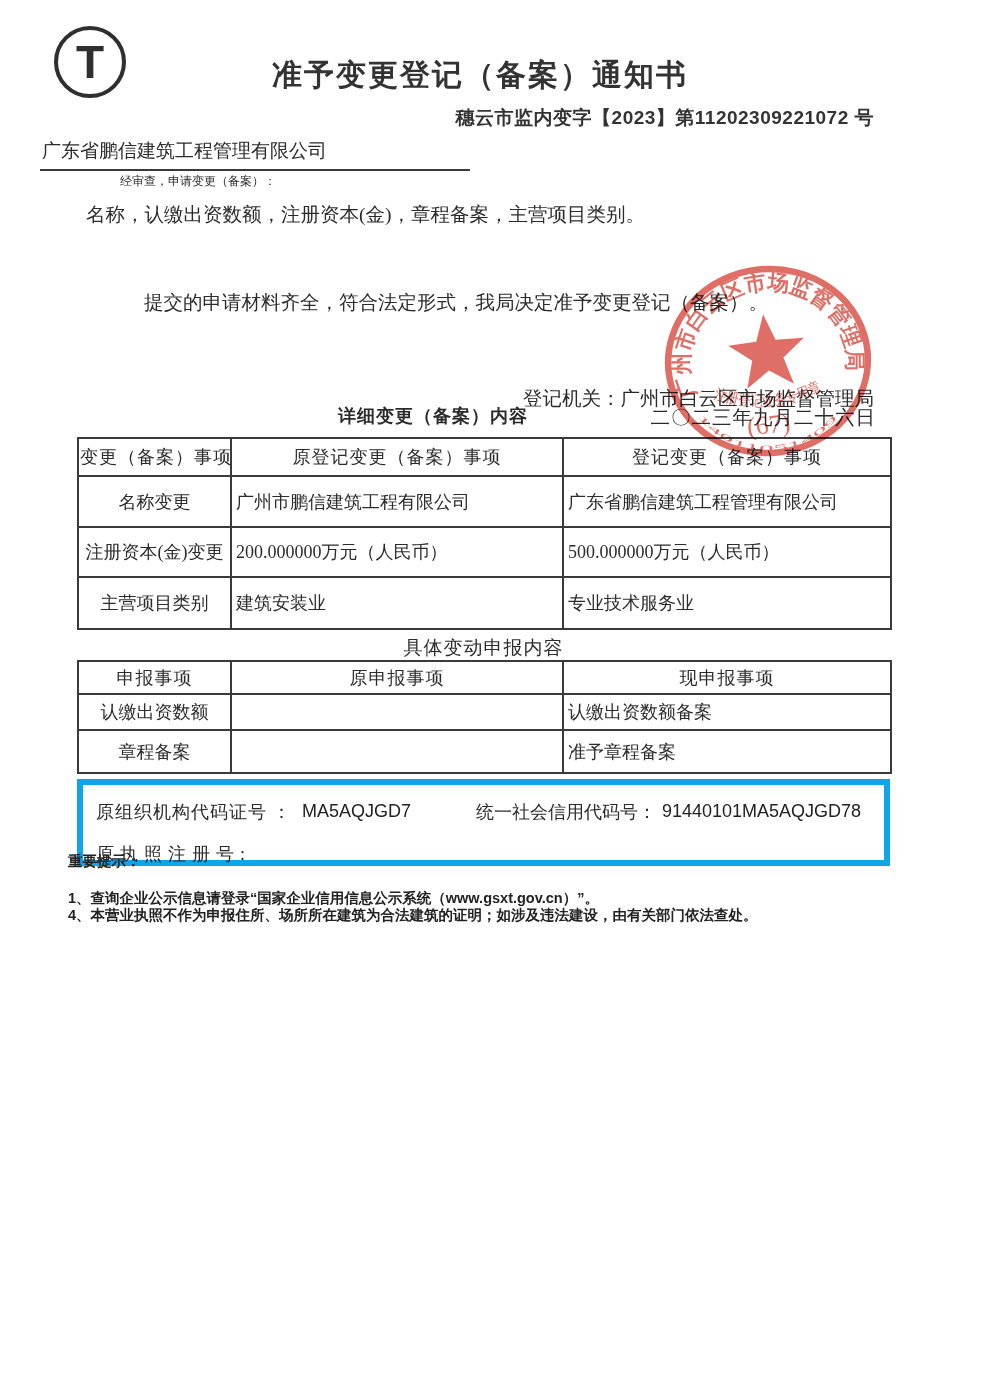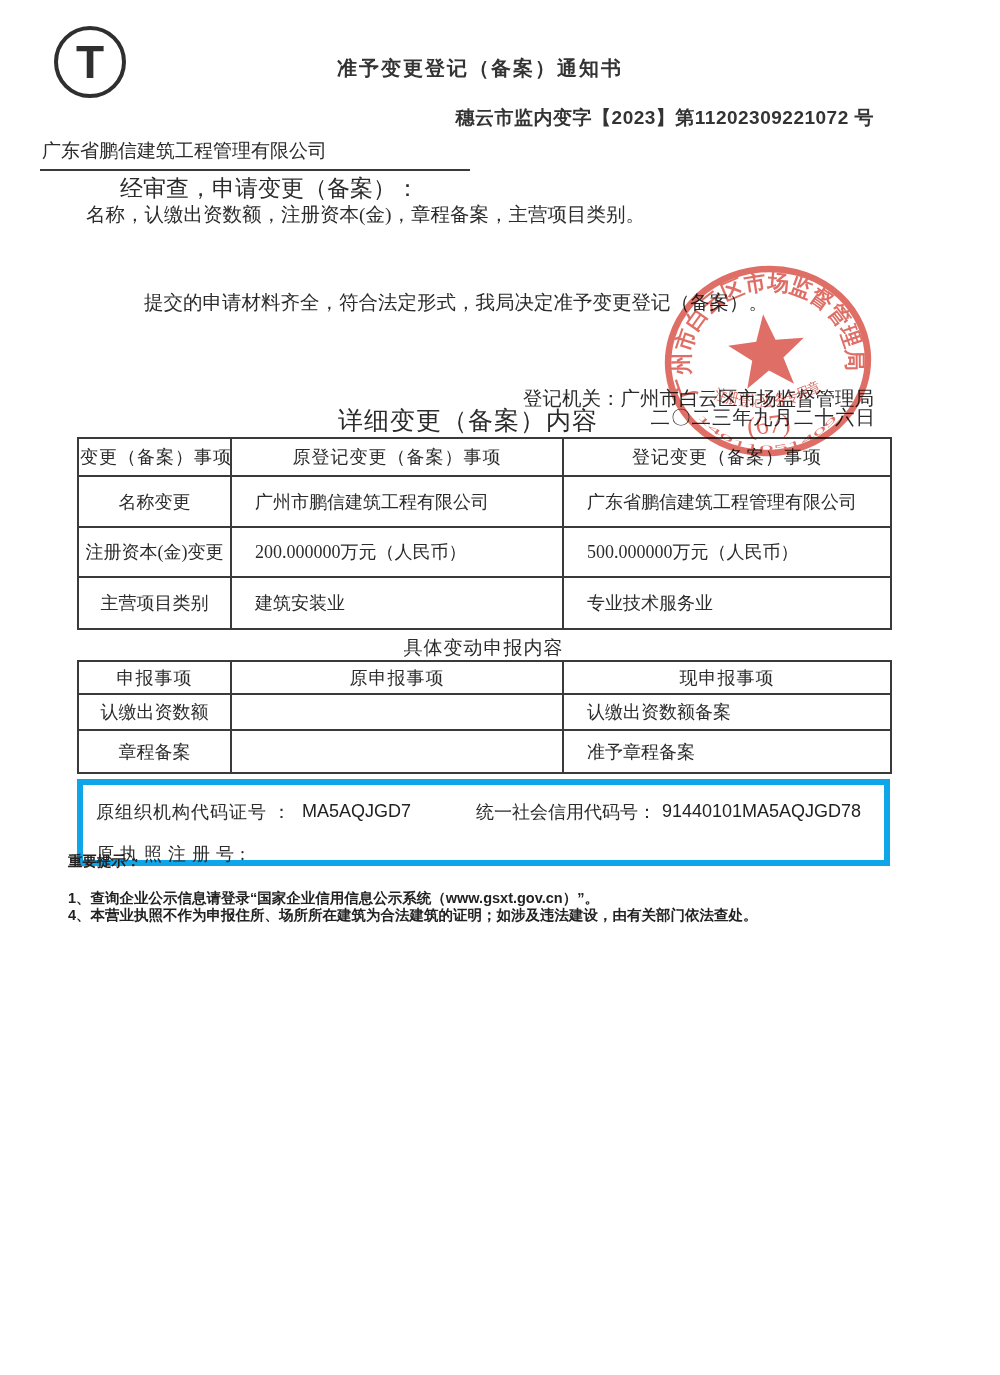--- a/index.html
+++ b/index.html
@@ -16,37 +16,37 @@
   
   #logo {
     left:54px; top:26px; width:64px; height:64px;
     border:4px solid #2f2f2f; border-radius:50%;
     display:flex; align-items:center; justify-content:center;
     font-family:"Liberation Sans", sans-serif;
     font-weight:700; font-size:46px; color:#2f2f2f;
   }
   #title {
     left:180px; top:55px; width:600px; text-align:center;
-    font-size:20px; font-weight:600; letter-spacing:2px; color:#333;
+    font-size:30px; font-weight:600; letter-spacing:2px; color:#333;
   }
   #doc-number {
     top:105px; right:126px;
     font-family:"Liberation Sans", sans-serif;
     font-weight:700; font-size:19px; letter-spacing:0.5px; color:#333;
   }
   #company {
     left:40px; top:138px; width:428px;
     border-bottom:2px solid #3a3a3a;
     padding:0 0 5px 2px; font-size:19px;
   }
-  #review   { left:120px; top:173px; font-size:23px; }
+  #review   { left:120px; top:173px; font-size:12px; }
   #items    { left:67px;  top:201px; font-size:19.5px;margin-left:19px; }
   #approval { left:144px; top:289px; font-size:19.5px; }
   #authority{ top:385px; right:126px; font-size:19.5px; }
-  #detail-heading { left:338px; top:404px; font-size:25px; letter-spacing:1px; }
+  #detail-heading { left:338px; top:404px; font-size:18px; letter-spacing:1px;font-weight:bold; }
   #date     { top:404px; right:124px; font-size:19.5px; letter-spacing:1px; }
 
   
   #stamp {
     left:660px; top:261px; width:216px; height:200px;
     transform:rotate(-6deg);
     opacity:0.82;
     mix-blend-mode:multiply;
     z-index:5;
     pointer-events:none;
@@ -61,21 +61,21 @@
   }
   #table1 { top:437px; }
   #table2 { top:660px; }
   th, td {
     border:2px solid #3a3a3a;
     font-size:18px; font-weight:normal;
     overflow:hidden; white-space:nowrap;
   }
   th { text-align:center; letter-spacing:1px; }
   .cell-center { text-align:center; }
-  .cell-left   { text-align:left; padding-left:23px; }
+  .cell-left   { text-align:left; padding-left:4px; }
 
   #section-heading {
     left:77px; top:635px; width:813px; text-align:center;
     font-size:19px; letter-spacing:1px;
   }
 
   
   #codes-box {
     left:77px; top:779px; width:813px; height:87px;
     border:6px solid #0ea5e9; box-sizing:border-box;

